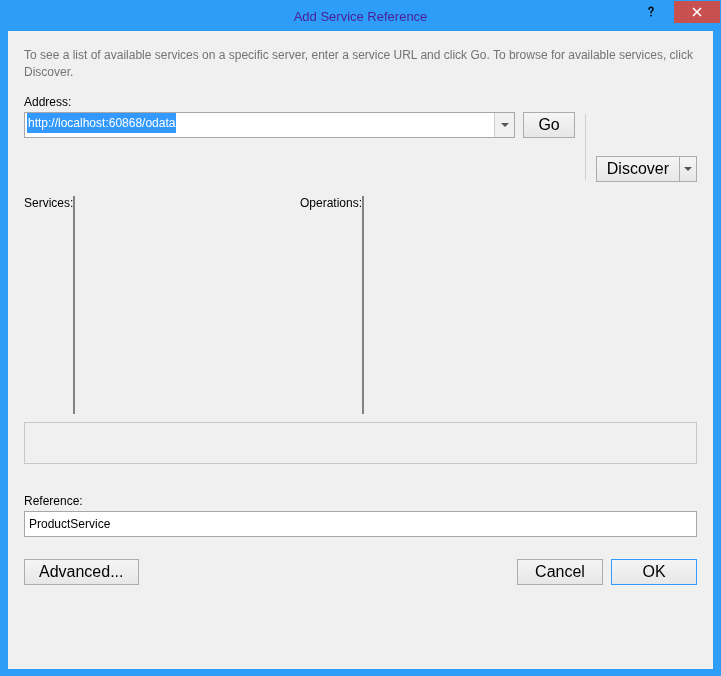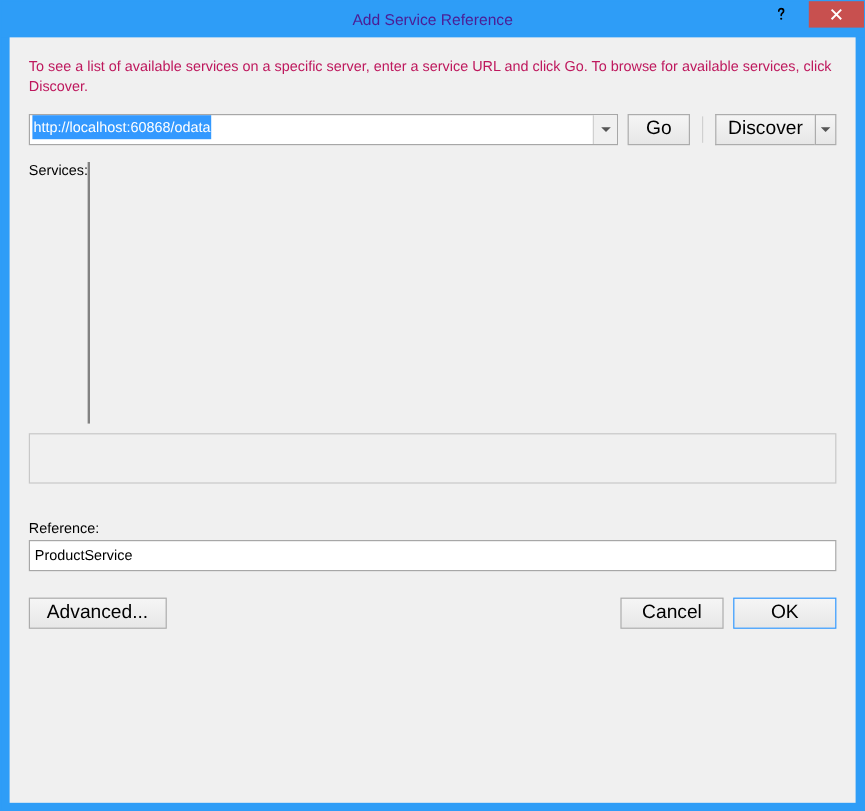--- a/index.html
+++ b/index.html
@@ -56,21 +56,21 @@
   .tb-btn svg { display: block; }
   .client {
     background: #f0f0f0;
     margin: 0 7px 7px 7px;
     height: 638px;
     padding: 16px 16px 14px 16px;
     display: flex;
     flex-direction: column;
   }
   .instr {
-    color: #be185d;
+    color: #737373;
     line-height: 1.4;
     margin-bottom: 14px;
   }
   .label {
     margin-bottom: 3px;
   }
   .addr-row {
     display: flex;
     gap: 8px;
     align-items: stretch;
@@ -119,20 +119,21 @@
     border: 1px solid #3399ff;
   }
   .sep {
     width: 1px;
     background: #d0d0d0;
     margin: 2px 2px;
   }
   .split {
     display: flex;
     height: 26px;
+    margin-top: 44px;
   }
   .split .btn { border-right: none; padding: 0 10px;}
   .split .dd {
     width: 18px;
     border: 1px solid #acacac;
     background: linear-gradient(#f5f5f5,#e7e7e7);
     display: flex; align-items:center; justify-content:center;
   }
   .panes {
     display: flex;
@@ -198,20 +199,21 @@
         <svg width="10" height="10" viewBox="0 0 10 10">
           <path d="M1 1 L9 9 M9 1 L1 9" stroke="#fff" stroke-width="1.6"></path>
         </svg>
       </div>
     </div>
   </div>
 
   <div class="client">
     <div class="instr">To see a list of available services on a specific server, enter a service URL and click Go. To browse for available services, click Discover.</div>
 
+    <div class="label">Address:</div>
     <div class="addr-row">
       <div class="combo">
         <div class="hlwrap">
           <span class="hltext">http://localhost:60868/odata</span>
         </div>
         <div class="combo-btn">
           <div class="chev"></div>
         </div>
       </div>
       <button class="btn">Go</button>
@@ -222,20 +224,24 @@
           <div class="chev"></div>
         </div>
       </div>
     </div>
 
     <div class="panes">
       <div class="pane services">
         <div class="label">Services:</div>
         <div class="listbox"></div>
       </div>
+      <div class="pane operations">
+        <div class="label">Operations:</div>
+        <div class="listbox"></div>
+      </div>
     </div>
 
     <div class="statusbox"></div>
 
     <div class="label">Reference:</div>
     <input class="ns-input" value="ProductService" style="">
 
     <div class="footer">
       <button class="btn adv">Advanced...</button>
       <div class="spacer"></div>

